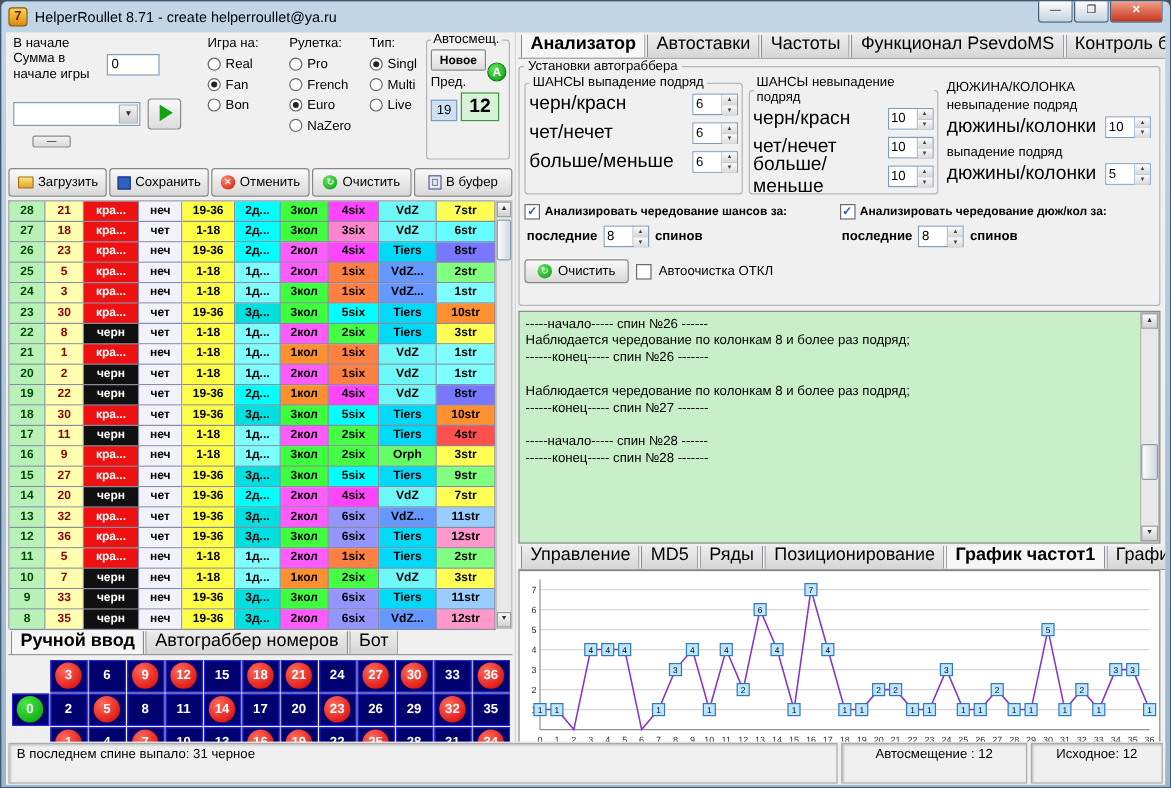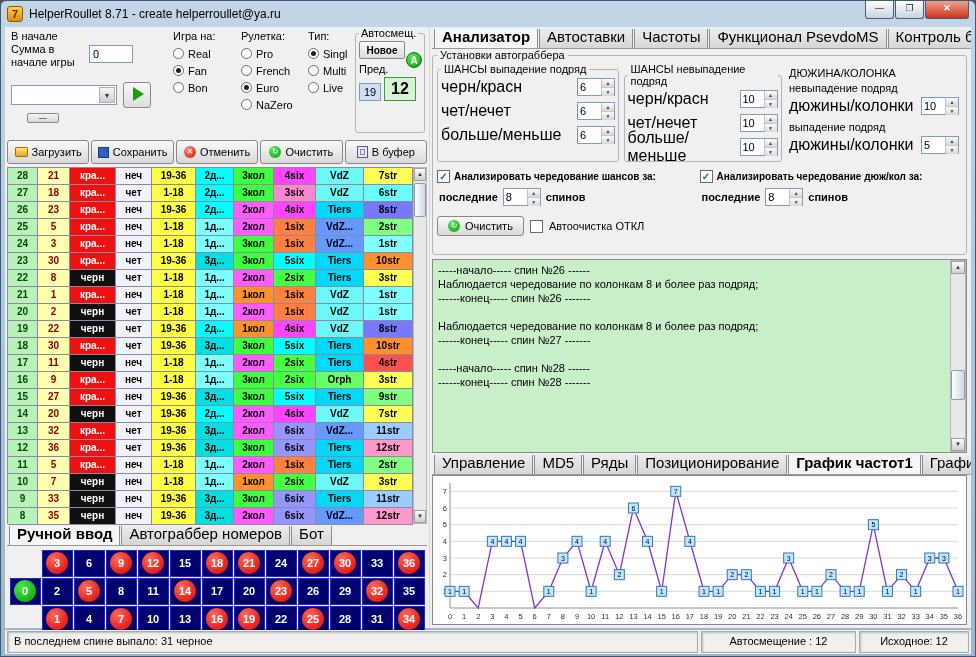--- a/index.html
+++ b/index.html
@@ -102,21 +102,21 @@
   .btn { display:inline-flex; align-items:center; gap:5px; border:1px solid #888; border-radius:3px; background:linear-gradient(#fafafa,#d8d8d8); font-size:11px; padding:3px 10px; }
   .log { position:absolute; left:2px; top:232px; right:4px; height:194px; border:1px solid #8a8a8a; background:#c9efc9; overflow:hidden; }
   .log-lines { position:absolute; left:0; top:0; right:16px; bottom:0; padding:3px 5px; line-height:14px; font-size:11px; }
   .log .vscroll { position:absolute; right:0; top:0; bottom:0; width:16px; }
   .log .vthumb { top:96px; height:30px; }
   #bottom-tabs { position:absolute; left:2px; top:428px; right:0; border-bottom:1px solid #999; }
   .chart-panel { position:absolute; left:2px; top:448px; right:4px; height:150px; border:1px solid #8a8a8a; background:#fff; }
   .chart-panel svg { display:block; margin:1px; font-family:"Liberation Sans",sans-serif; }
 
   
-  .statusbar { position:absolute; left:4px; right:4px; bottom:2px; height:24px; background:#f0f0f0; display:flex; gap:3px; padding:1px 2px; }
+  .statusbar { position:absolute; left:4px; right:4px; bottom:2px; height:36px; background:#f0f0f0; display:flex; gap:3px; padding:1px 2px; }
   .spanel { border:1px solid #ababab; box-shadow:inset 1px 1px 2px #bbb; background:#f0f0f0; padding:3px 6px; white-space:nowrap; overflow:hidden; }
   .spanel.mainmsg { flex:1; }
   .spanel.w1 { width:155px; text-align:center; }
   .spanel.w2 { width:110px; text-align:center; }
 </style>
 </head>
 <body>
 
 <div class="window">
   <div class="titlebar">

